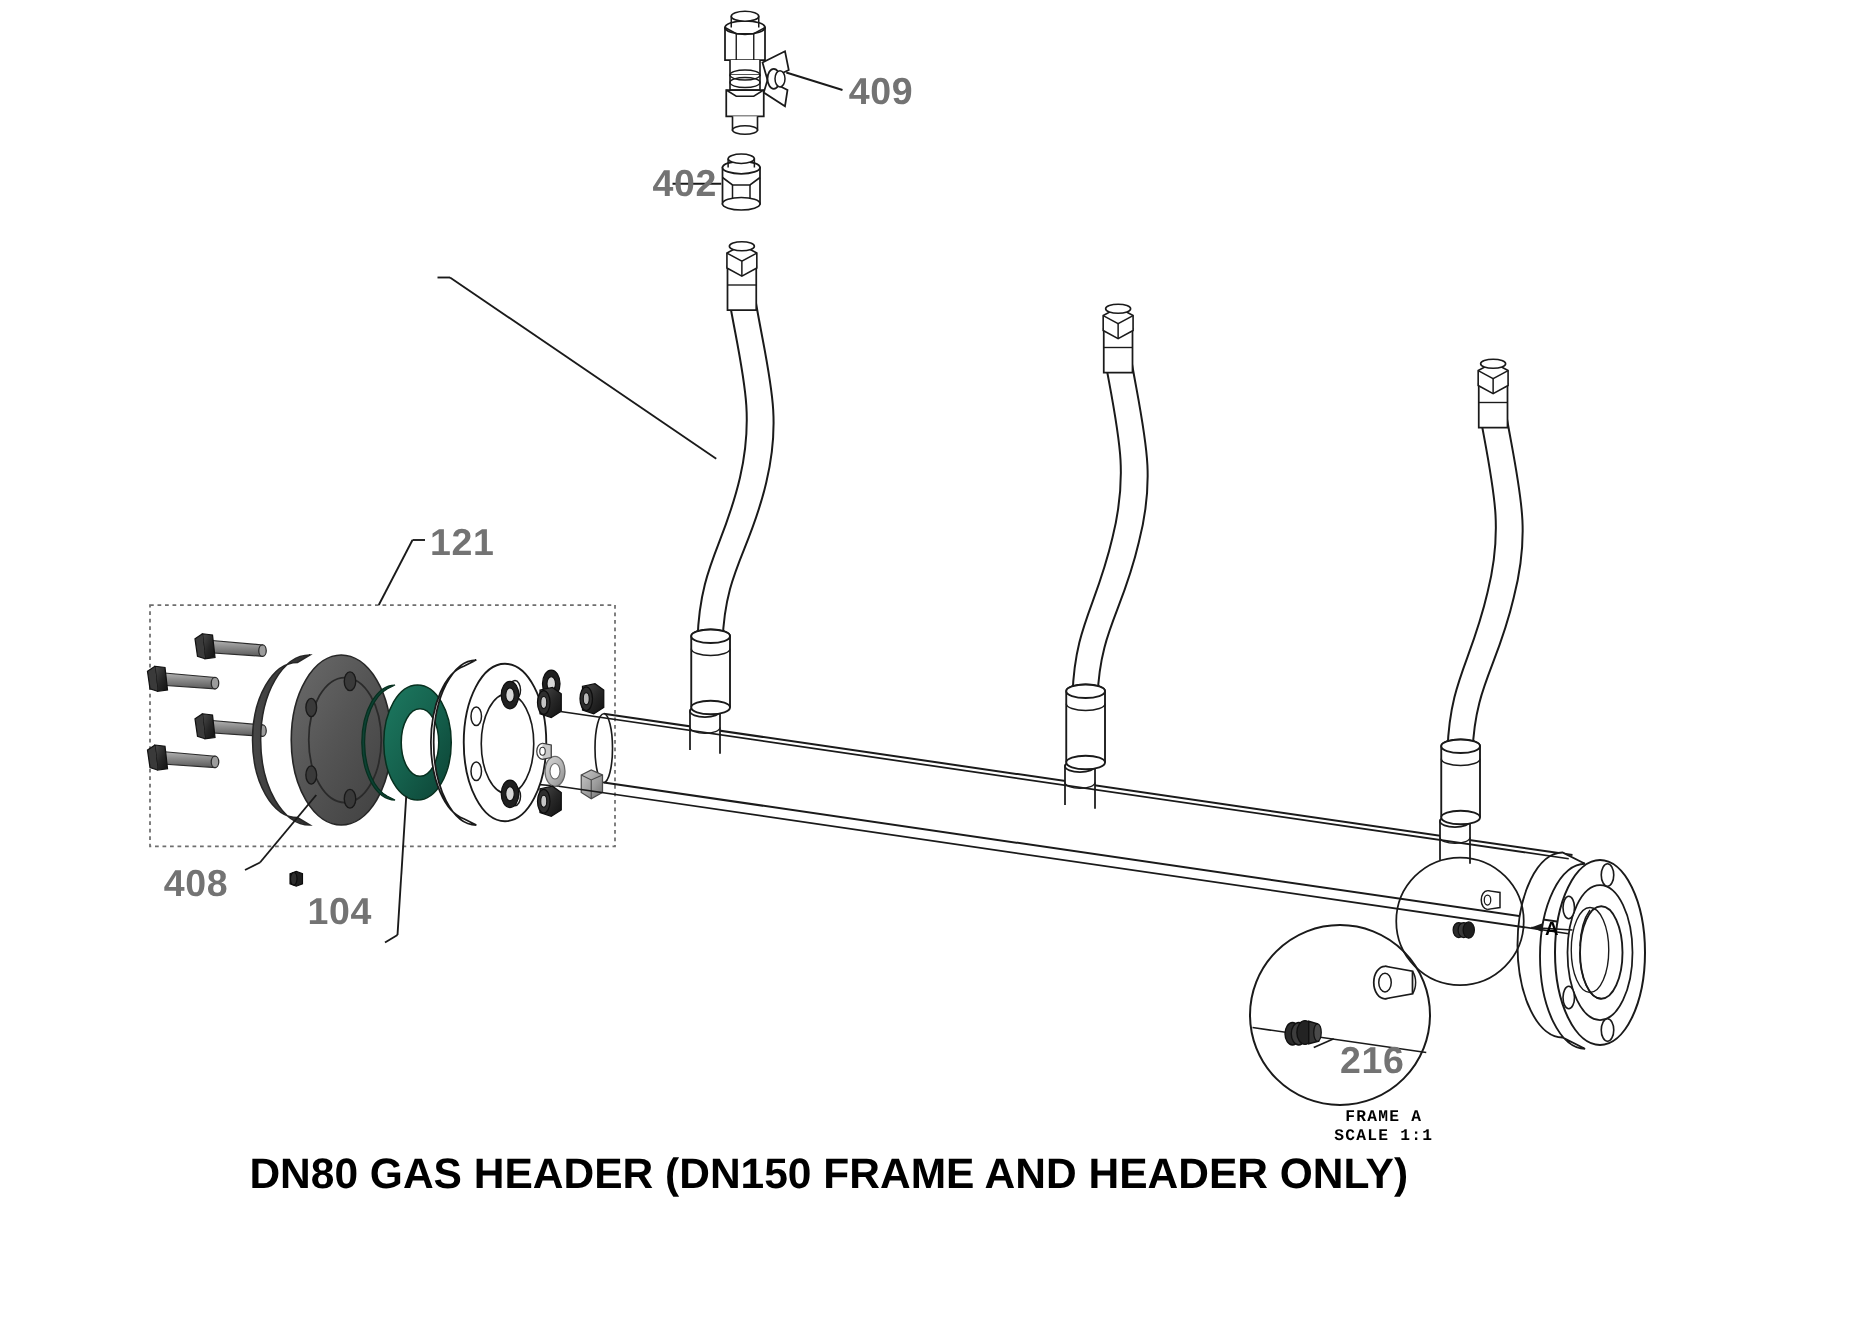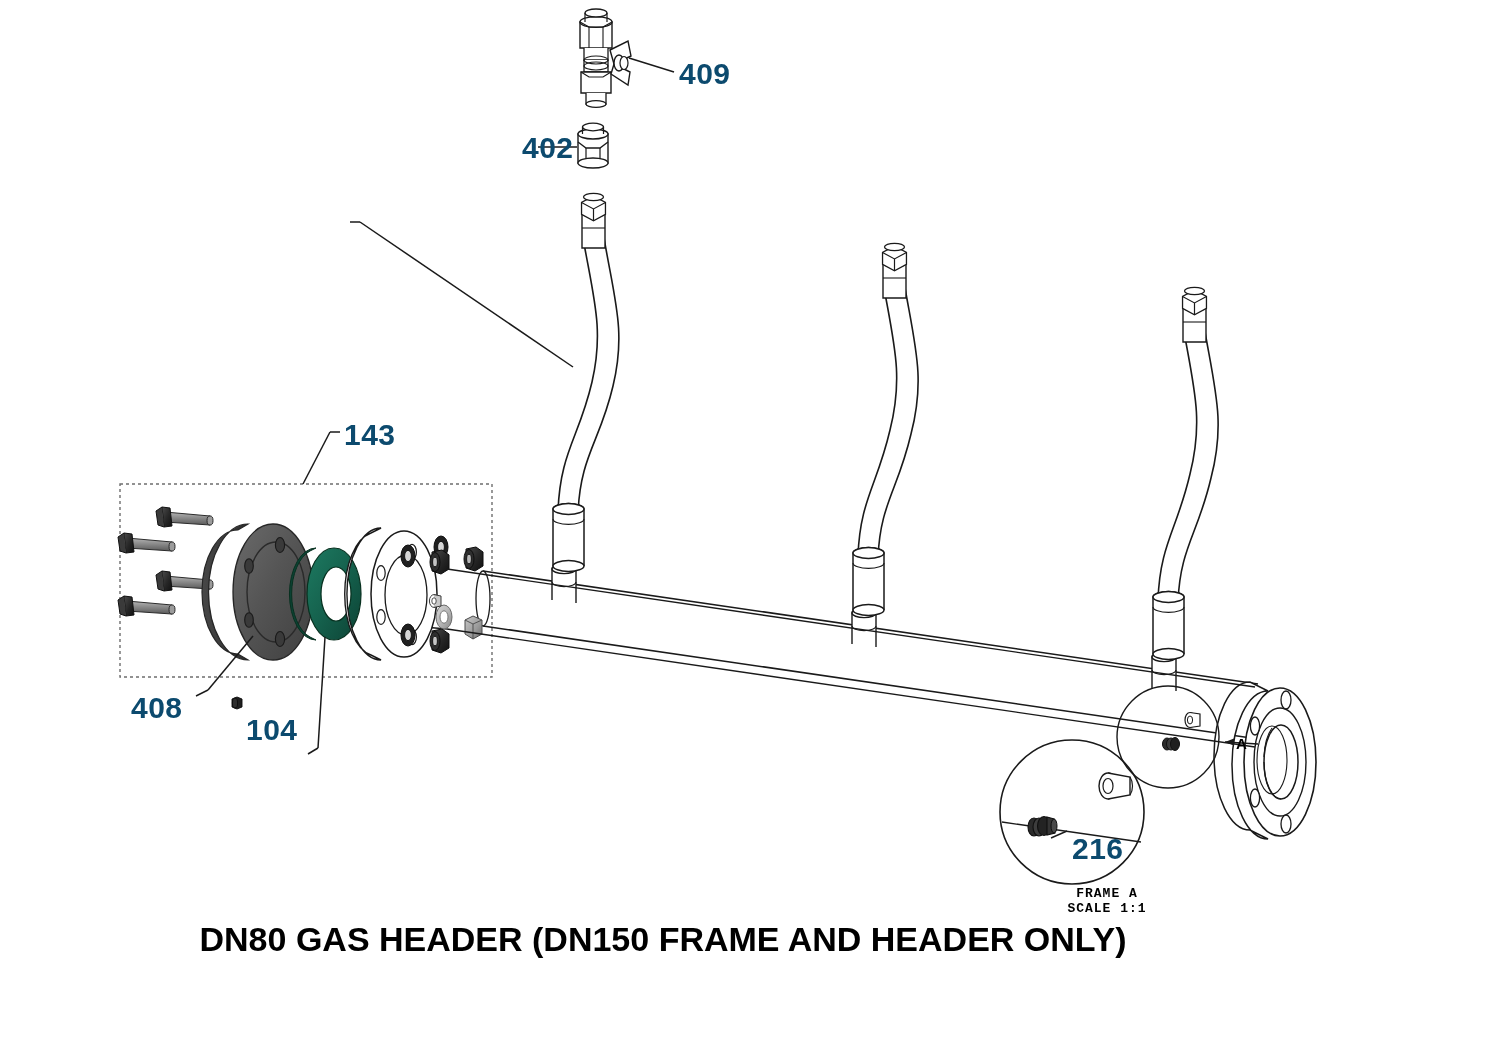--- a/index.html
+++ b/index.html
@@ -14,21 +14,21 @@
 
   
   .note-block{
     position:absolute;left:124px;top:82px;
     font-size:28px;font-weight:bold;color:#000;
     line-height:45px;letter-spacing:0.5px;white-space:pre;
   }
   .note-block div{white-space:nowrap;}
 
   .callout{
-    position:absolute;font-size:30px;font-weight:bold;color:#0c4a6e;
+    position:absolute;font-size:30px;font-weight:bold;color:#737373;
     letter-spacing:0.5px;white-space:nowrap;
   }
   .callout.c409{left:679px;top:57px;}
   .callout.c402{left:480px;top:131px;margin-left:42px;}
   .callout.c105{left:344px;top:418px;}
   .callout.c408{left:131px;top:691px;}
   .callout.c104{left:246px;top:713px;}
   .callout.c406{left:1072px;top:832px;}
 
   .detail-label{
@@ -431,21 +431,21 @@
     <g stroke="#1a1a1a" stroke-width="1.4" fill="none">
       <path d="M447,569 L1255,687"></path>
       <path d="M447,629 L1255,747"></path>
     </g>
 
   </svg>
 
 
   <div class="callout c409">409</div>
   <div class="callout c402">402</div>
-  <div class="callout c105">143</div>
+  <div class="callout c105">121</div>
   <div class="callout c408">408</div>
   <div class="callout c104">104</div>
   <div class="callout c406">216</div>
 
   <div class="view-letter vA">A</div>
 
   <div class="detail-label">
     <div>FRAME A</div>
     <div>SCALE 1:1</div>
   </div>

